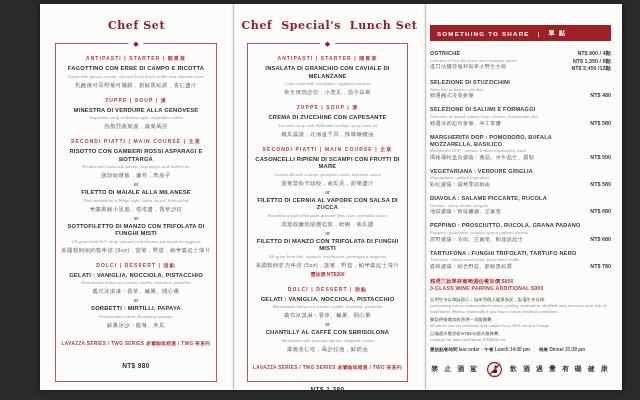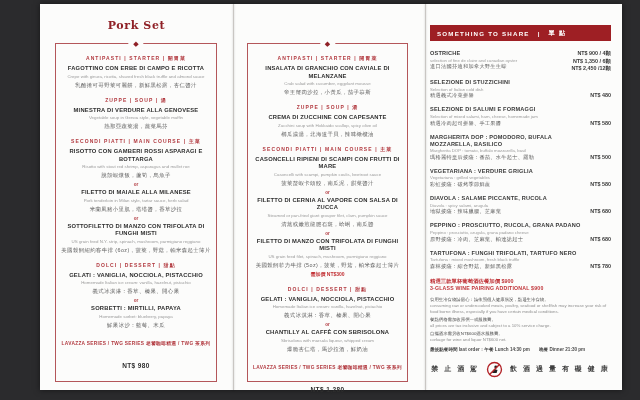--- a/index.html
+++ b/index.html
@@ -70,21 +70,21 @@
   .footer{display:flex;align-items:center;justify-content:center;gap:7px;margin-top:7px}
   .footer-text{color:#3f3f3f;font-size:7px;font-weight:bold;letter-spacing:2px;white-space:nowrap}
   .nodrink{width:17px;height:17px;flex:0 0 auto}
 </style>
 </head>
 <body>
 
 <div class="page">
 
   <div class="panel p1">
-    <div class="menu-title">Pork Set</div>
+    <div class="menu-title">Chef Set</div>
     <div class="mbox">
 
       <div class="sec">
         <div class="sec-h">ANTIPASTI  |  STARTER  |  開胃菜</div>
         <div class="dish">FAGOTTINO CON ERBE DI CAMPO E RICOTTA</div>
         <div class="desc">Crepe with ginura, ricotta, shaved fresh black truffle and almond sauce</div>
         <div class="zh">乳酪捲可哥野菜可麗餅，新鮮黑松露，杏仁醬汁</div>
       </div>
 
       <div class="sec">
@@ -121,20 +121,21 @@
       </div>
 
       <div class="coffee">LAVAZZA SERIES / TWG SERIES   老饕咖啡精選 / TWG 茶系列</div>
       <div class="set-price">NT$ 980</div>
     </div>
   </div>
 
   <div class="fold"></div>
 
   <div class="panel p2">
+    <div class="menu-title">Chef  Special's  Lunch Set</div>
     <div class="mbox">
 
       <div class="sec">
         <div class="sec-h">ANTIPASTI  |  STARTER  |  開胃菜</div>
         <div class="dish">INSALATA DI GRANCHIO CON CAVIALE DI MELANZANE</div>
         <div class="desc">Crab salad with cucumber, eggplant mousse</div>
         <div class="zh">帝王蟹肉沙拉，小黃瓜，茄子慕斯</div>
       </div>
 
       <div class="sec">

